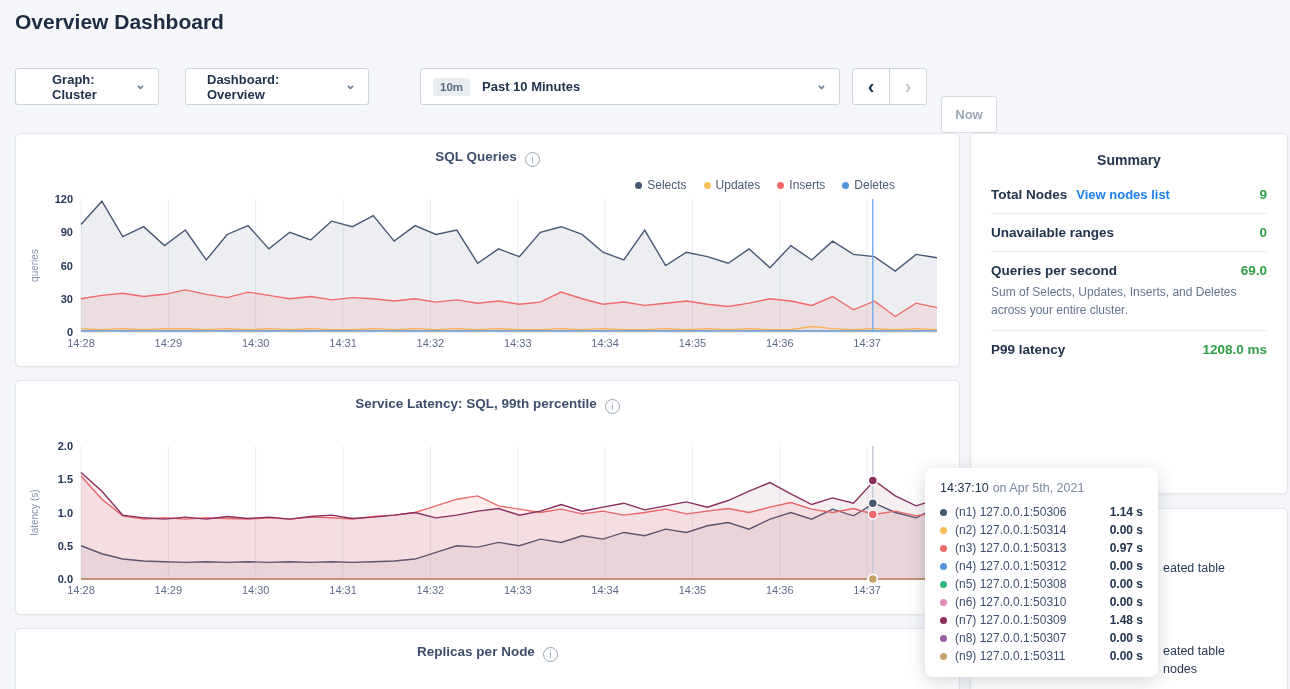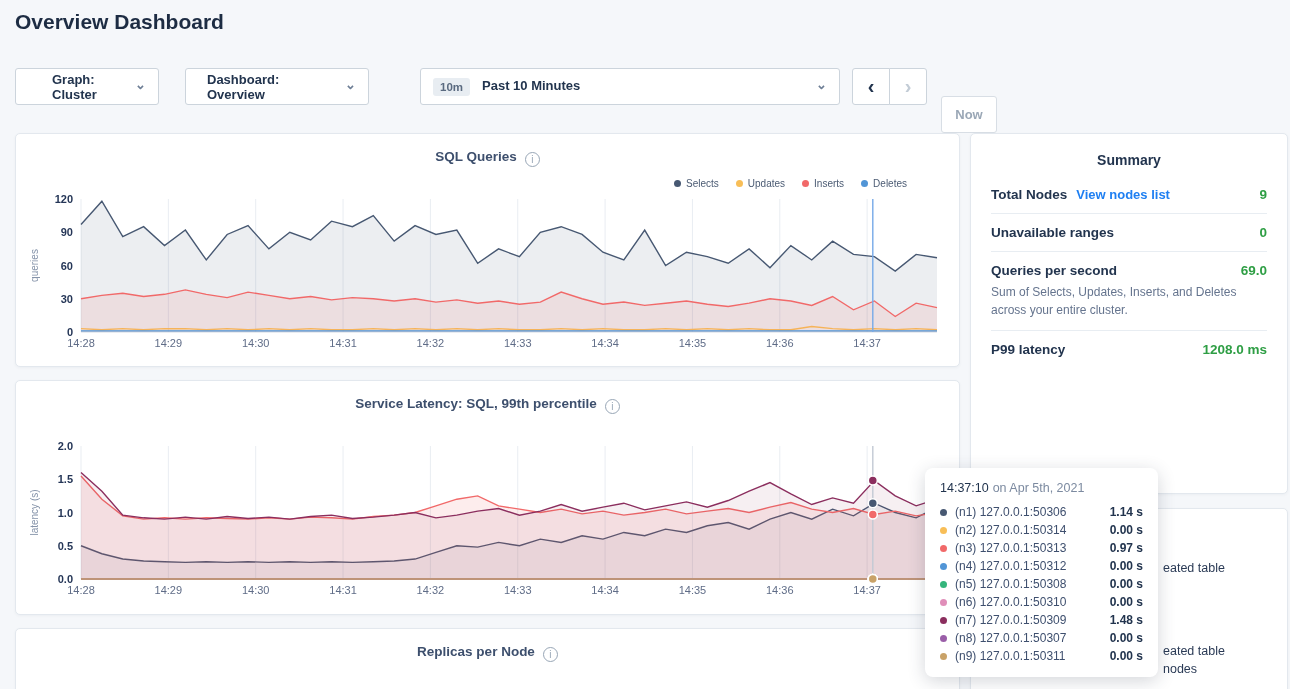--- a/index.html
+++ b/index.html
@@ -16,21 +16,21 @@
     position: absolute; height: 37px; background: #fff;
     border: 1px solid #ccd4dc; border-radius: 3px;
     display: flex; align-items: center; cursor: pointer;
     font-family: "Liberation Sans", sans-serif;
     font-size: 13px; font-weight: 700; color: #22344e; padding: 0 12px;
   }
   .caret { color: #6e7f96; font-size: 13px; line-height: 1; position: relative; top: -2px; margin-left: 10px; }
   #graph-dd { left: 15px; top: 68px; width: 144px; justify-content: space-between; padding-left: 36px; }
   #dash-dd { left: 185px; top: 68px; width: 184px; justify-content: space-between; padding-left: 21px; }
   #time-sel { left: 420px; top: 68px; width: 420px; justify-content: space-between; }
-  .time-left { display: flex; align-items: flex-start; }
+  .time-left { display: flex; align-items: center; }
   .time-badge {
     background: #e8edf2; color: #5a6a80; font-size: 11.5px; font-weight: 700;
     border-radius: 3px; padding: 3px 7px; margin-right: 12px;
   }
   #prev-btn { left: 852px; top: 68px; width: 38px; justify-content: center; font-size: 20px; padding: 0; border-radius: 3px 0 0 3px; }
   #next-btn { left: 889px; top: 68px; width: 38px; justify-content: center; font-size: 20px; padding: 0; color: #c3ccd6; border-radius: 0 3px 3px 0; }
   #now-btn { left: 941px; top: 68px; width: 56px; justify-content: center; color: #9aa7b6; border-color: #d8dee5; margin-top: 28px; }
   .card {
     position: absolute; background: #fff; border: 1px solid #e3e8ee;
     border-radius: 5px; box-shadow: 0 1px 3px rgba(60,70,90,0.05);
@@ -41,22 +41,22 @@
   .chart-title {
     text-align: center; margin-top: 15px; font-size: 13.5px; font-weight: 700; color: #3d4f6d;
   }
   .info-icon {
     display: inline-flex; width: 15px; height: 15px; border: 1px solid #98a6b6;
     border-radius: 50%; color: #98a6b6; font-size: 10px; font-weight: 400;
     align-items: center; justify-content: center; margin-left: 8px; vertical-align: -2px;
   }
   .chart-mount { position: absolute; left: 10px; right: 10px; top: 60px; height: 158px; }
   .legend {
-    position: absolute; top: 44px; right: 52px; display: flex; gap: 17px;
-    align-items: flex-start; font-size: 10px; color: #4b5b73;
+    position: absolute; top: 44px; right: 64px; display: flex; gap: 17px;
+    align-items: flex-start; font-size: 12px; color: #4b5b73;
   }
   .legend-item { display: flex; align-items: center; }
   .legend-dot { width: 7px; height: 7px; border-radius: 50%; display: inline-block; margin-right: 5px; }
   #card-summary { left: 970px; top: 133px; width: 318px; height: 361px; padding: 12px 20px; overflow: hidden; }
   .summary-title { text-align: center; font-weight: 700; font-size: 14px; margin: 6px 0 8px; }
   .srow { padding: 11px 0; border-bottom: 1px solid #e8edf2; }
   .srow:last-child { border-bottom: none; }
   .srow-head { display: flex; justify-content: space-between; align-items: baseline; font-size: 13.5px; font-weight: 700; }
   .srow-left { display: flex; align-items: flex-start; }
   .srow-link { margin-left: 9px; text-decoration: none; font-size: 13px; cursor: pointer; }

